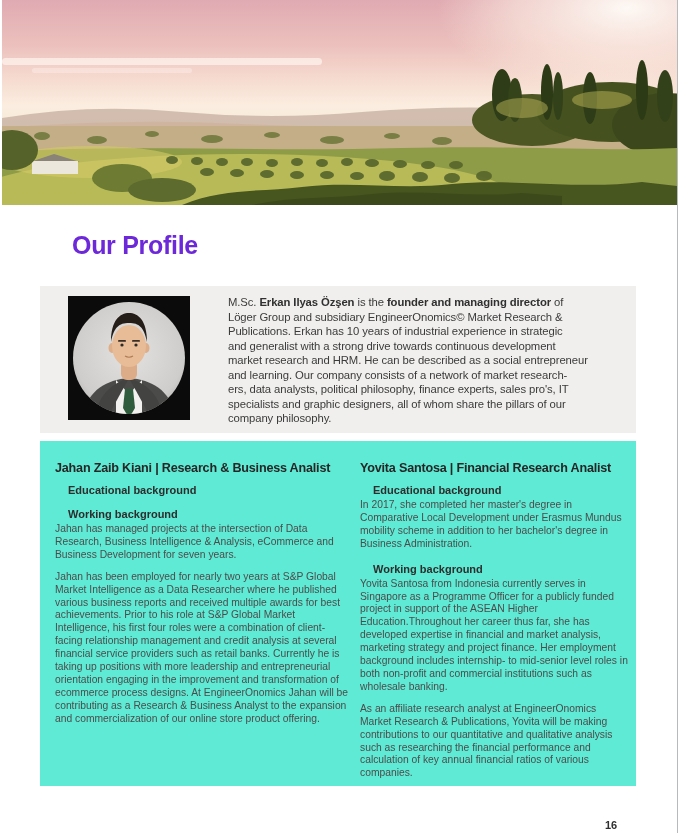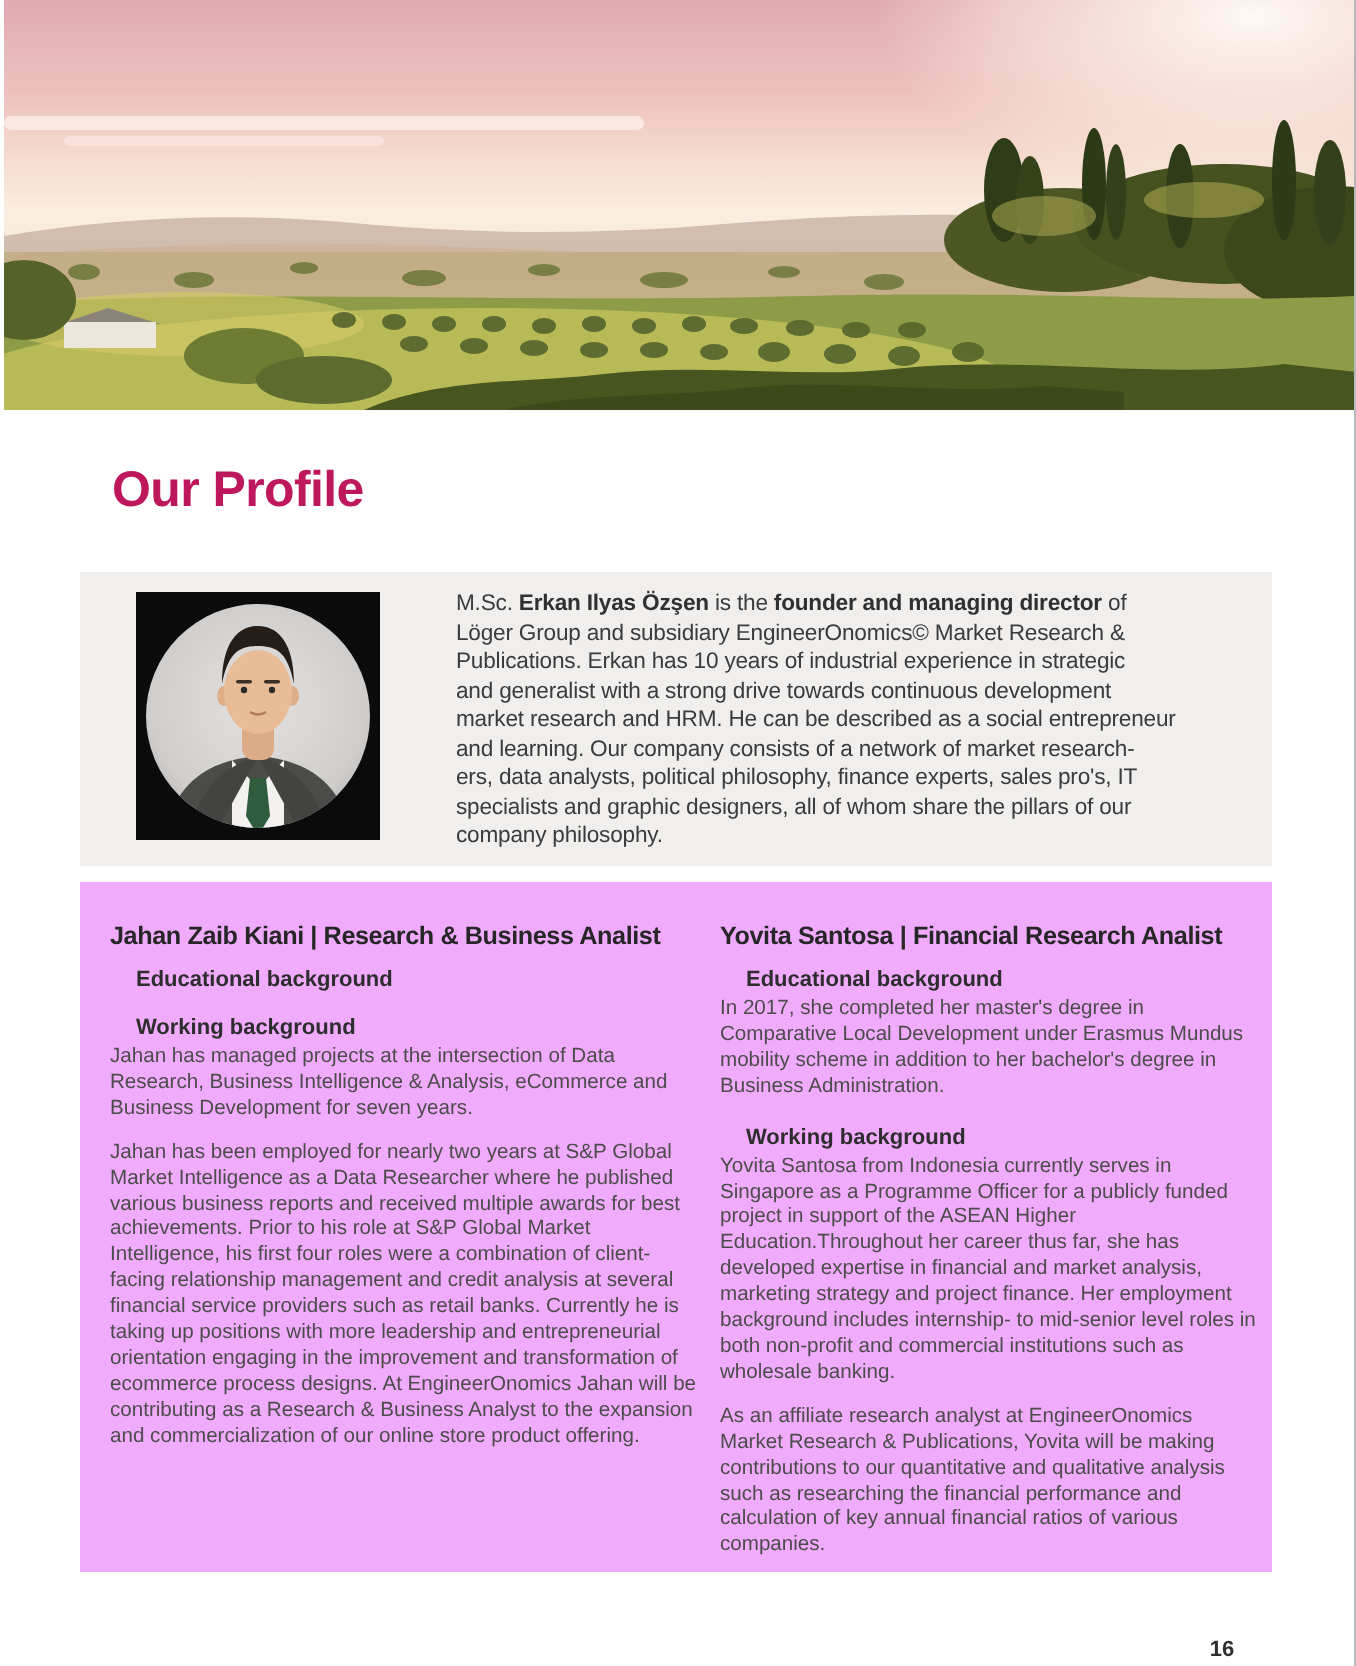--- a/index.html
+++ b/index.html
@@ -6,35 +6,35 @@
   .page{
     position:relative;width:678px;height:833px;background:#ffffff;overflow:hidden;
     font-family:"Liberation Sans",sans-serif;
     border-right:1px solid #b7babd;box-sizing:border-box;
   }
   
   .hero{position:absolute;left:2px;top:0;width:676px;height:205px;overflow:hidden;}
   .hero svg{display:block;width:100%;height:100%;}
   
   .page-title{
-    position:absolute;left:56px;top:231px;margin:0;
-    font-size:25px;font-weight:bold;letter-spacing:-0.3px;color:#be185d;
+    position:absolute;left:72px;top:231px;margin:0;
+    font-size:25px;font-weight:bold;letter-spacing:-0.3px;color:#6d28d9;
   }
   
   .bio-box{position:absolute;left:40px;top:286px;width:596px;height:147px;background:#f0efed;}
   .portrait{position:absolute;left:28px;top:10px;width:122px;height:124px;background:#0b0b0b;}
   .portrait svg{display:block;width:100%;height:100%;}
   .bio-text{
     position:absolute;left:188px;top:9px;width:406px;
     font-size:11.3px;line-height:14.55px;color:#3b3b3b;letter-spacing:-0.1px;
   }
   .bio-line{white-space:nowrap;}
   .bio-line b{font-weight:bold;color:#303030;}
   
-  .team-box{position:absolute;left:40px;top:441px;width:596px;height:345px;background:#f0abfc;}
+  .team-box{position:absolute;left:40px;top:441px;width:596px;height:345px;background:#5eead4;}
   .col{position:absolute;top:20px;}
   .col-left{left:15px;width:296px;}
   .col-right{left:320px;width:268px;}
   .member-name{
     margin:0 0 9px 0;font-size:12.6px;font-weight:bold;color:#262626;
     letter-spacing:-0.2px;white-space:nowrap;
   }
   .section-label{margin:12px 0 3px 0;font-size:11px;font-weight:bold;color:#2d2d2d;padding-left:13px;}
   .section-label.first{margin-top:0;}
   .col p{margin:0 0 9px 0;font-size:10.3px;line-height:12.9px;color:#4c4c4c;}

